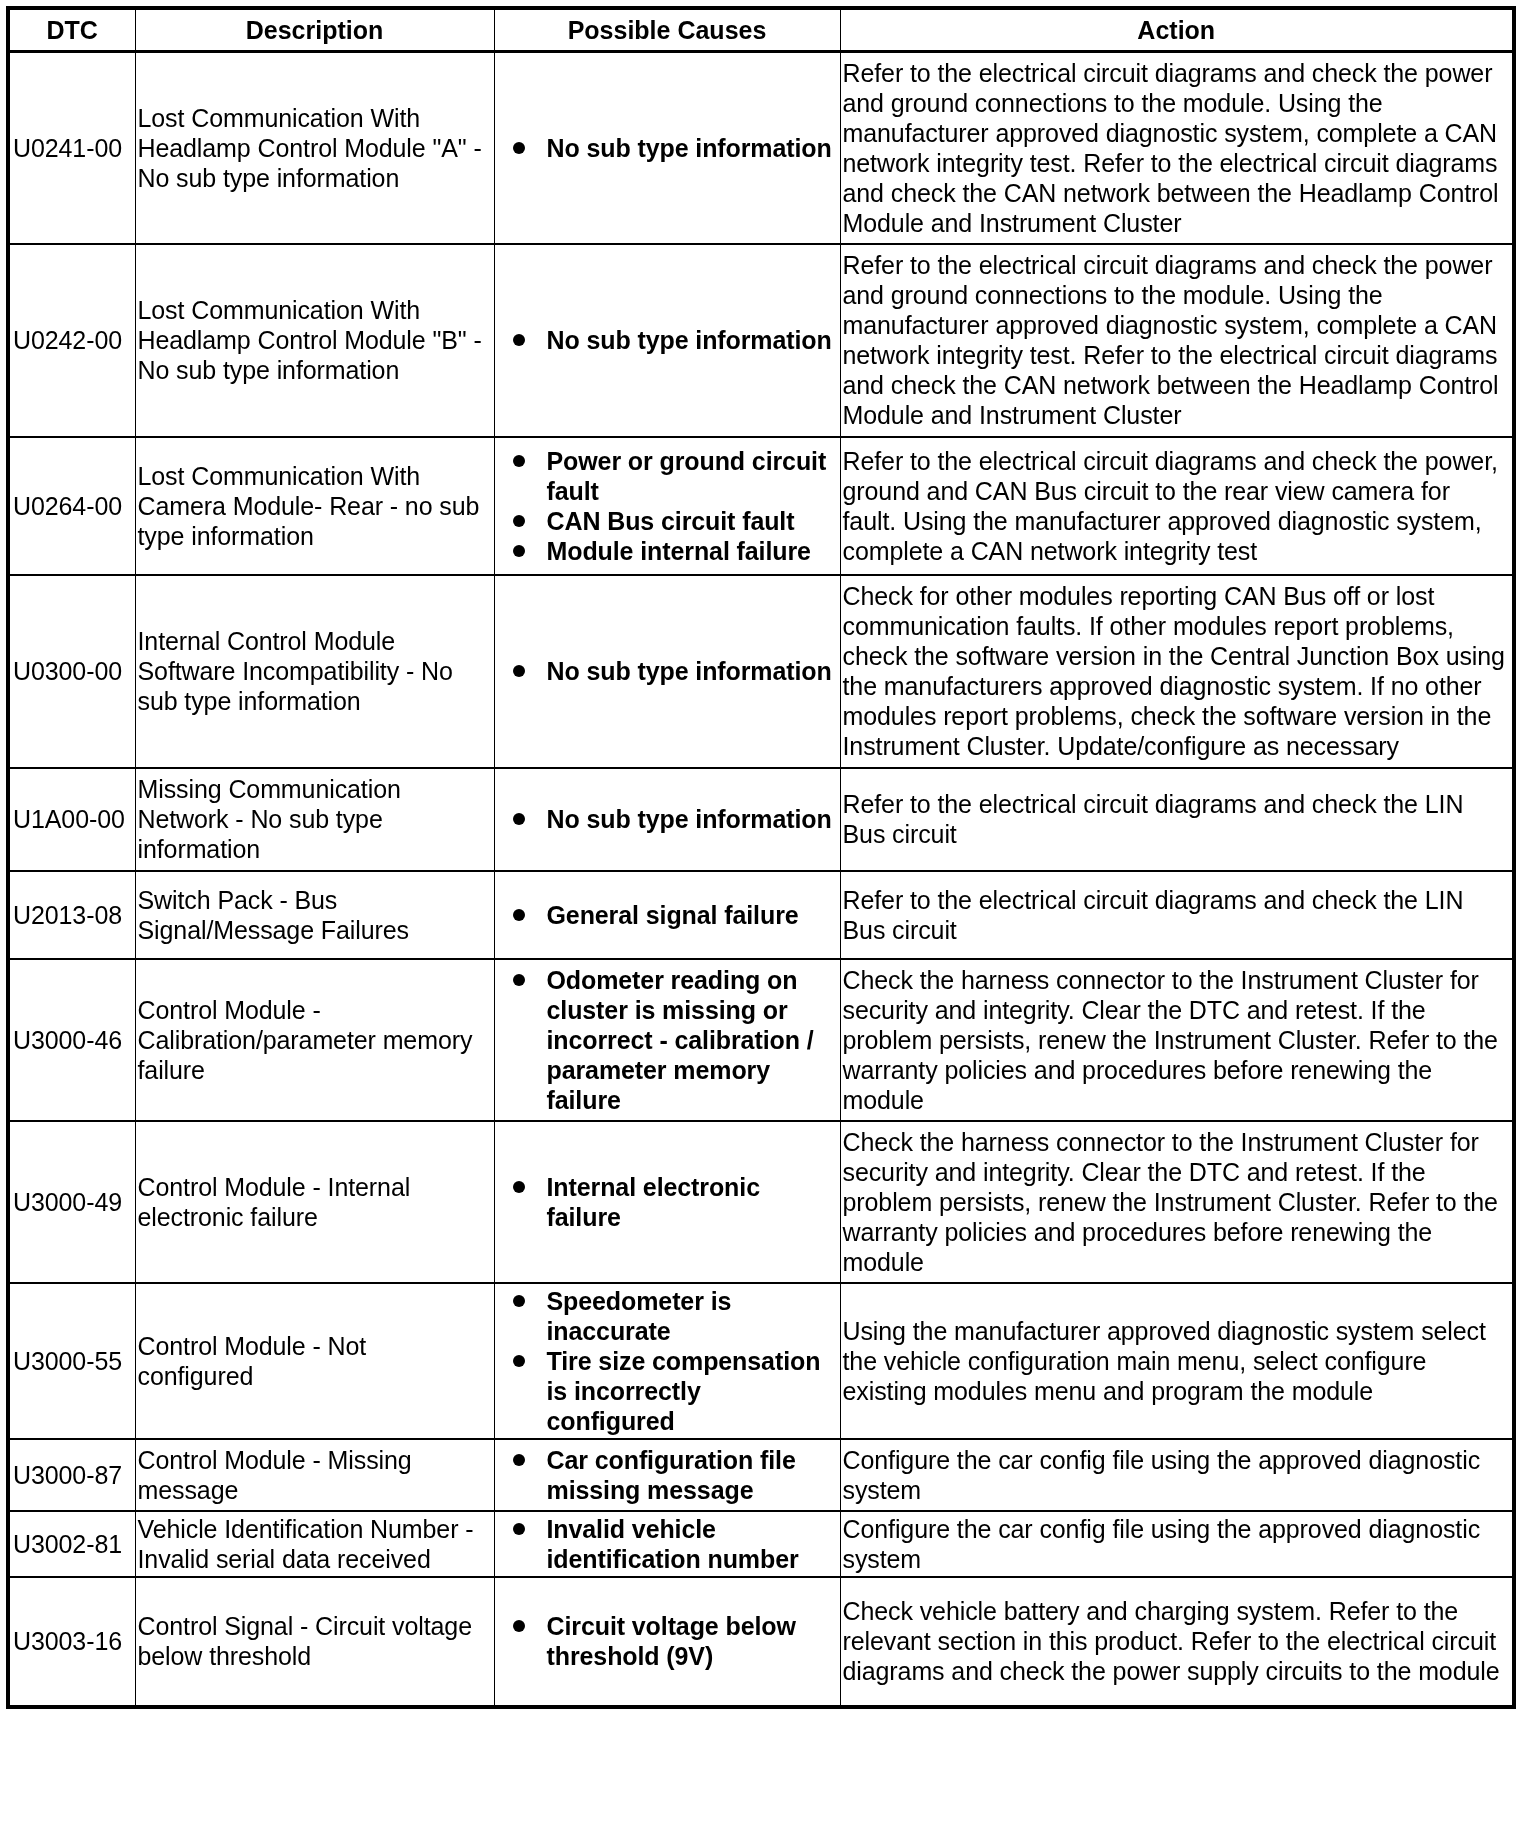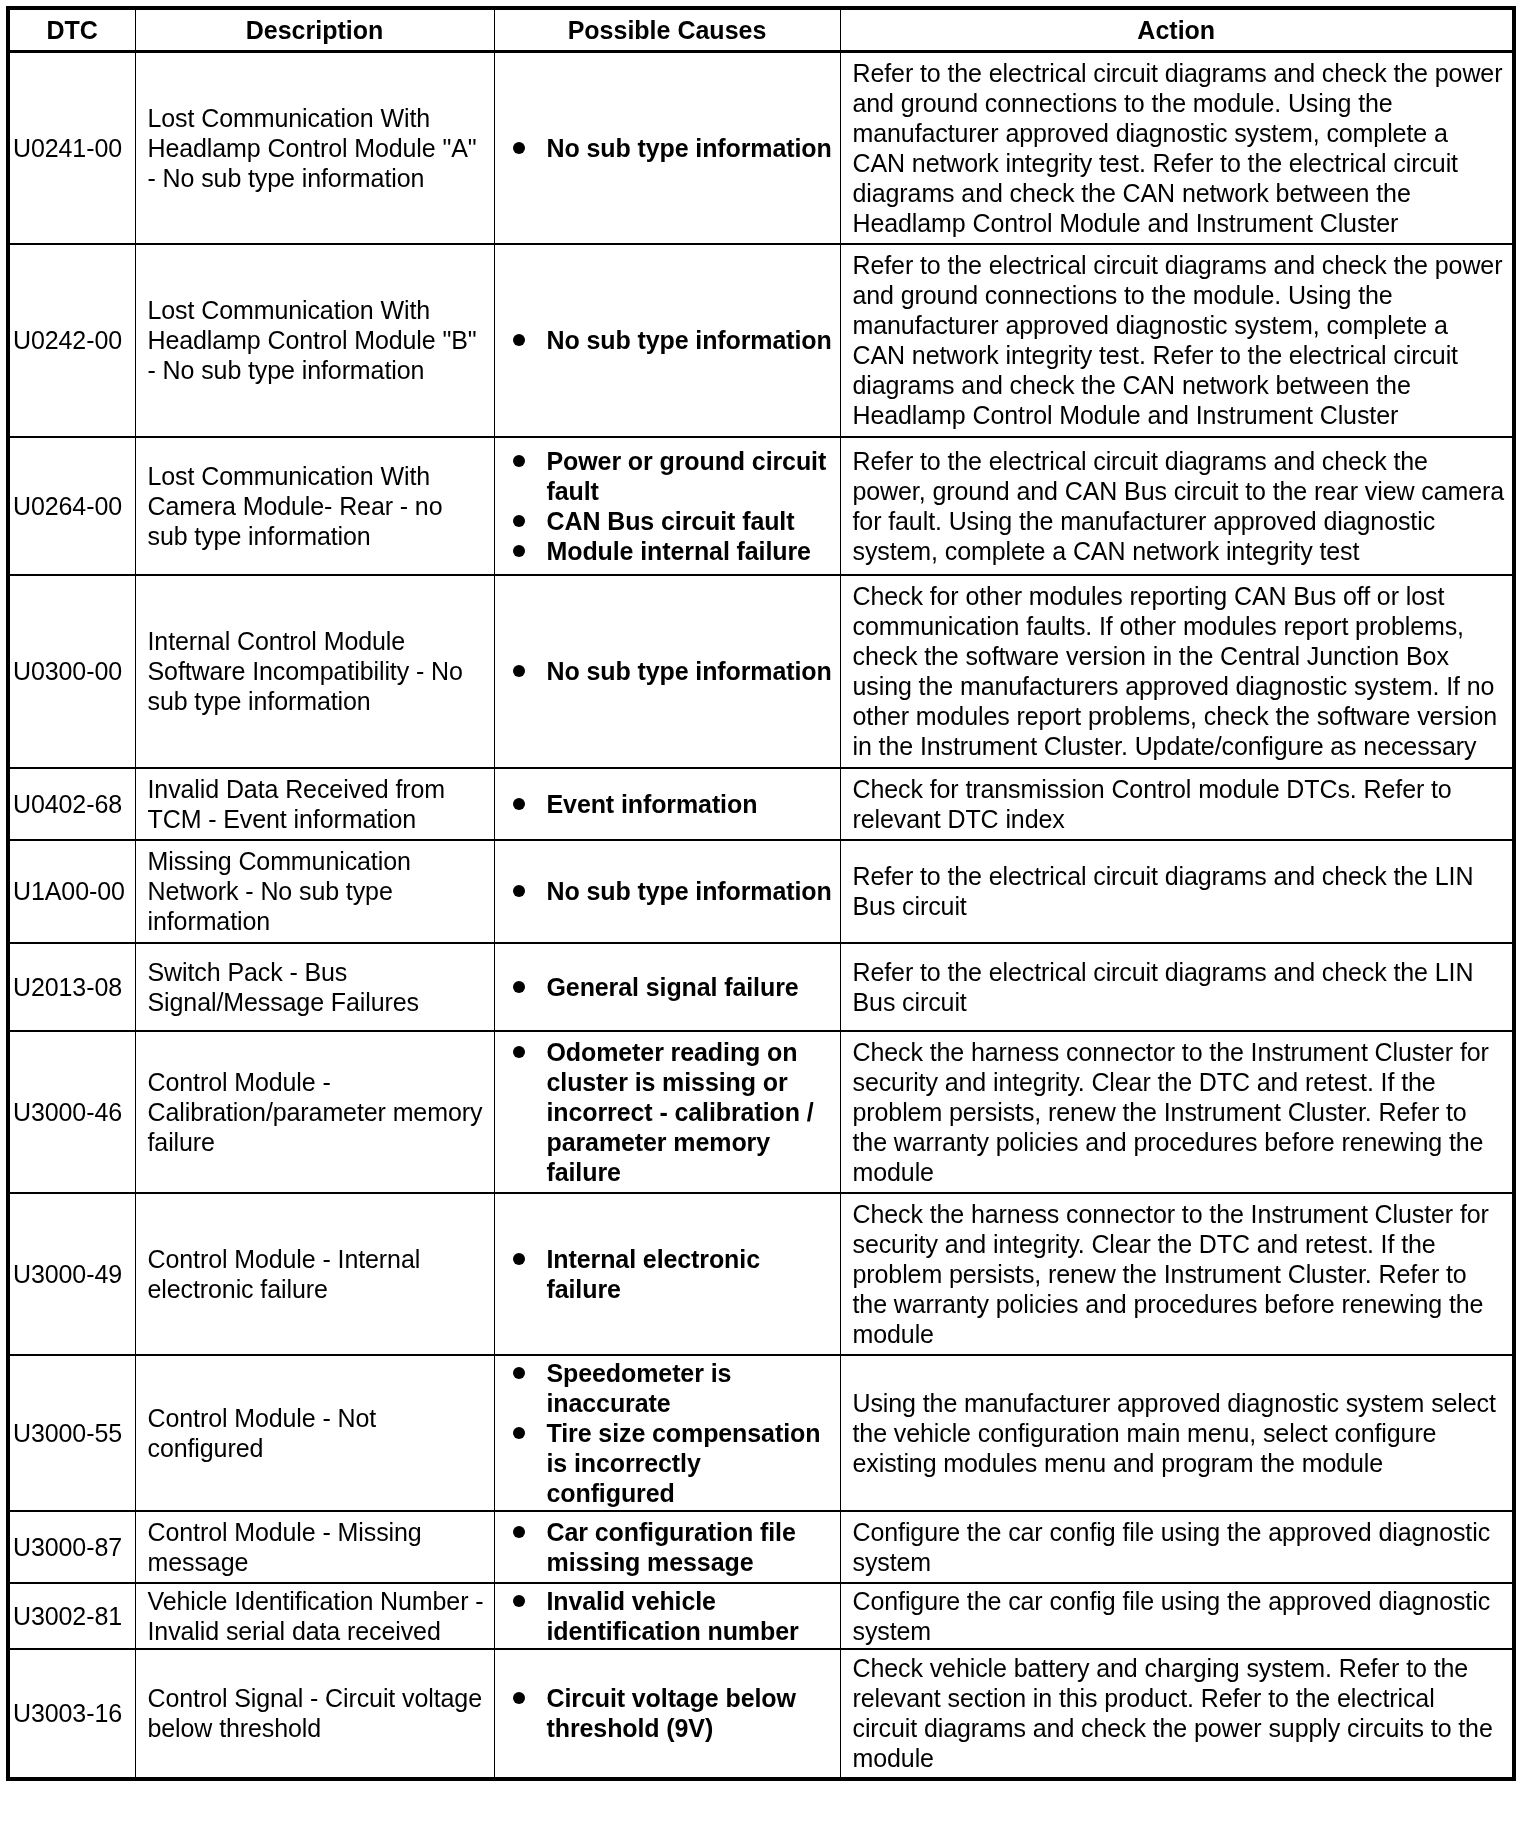--- a/index.html
+++ b/index.html
@@ -38,21 +38,21 @@
       padding: 0;
       border-left: 1.5px solid #000;
       border-bottom: 3px solid #000;
       font-size: 25px;
     }
     table.dtc th:first-child { border-left: none; }
     table.dtc td {
       border-left: 1.5px solid #000;
       border-top: 2.5px solid #000;
       vertical-align: middle;
-      padding: 2px 6px 2px 12px;
+      padding: 2px 6px 2px 2px;
       letter-spacing: -0.1px;
     }
     table.dtc td:first-child { border-left: none; padding-left: 3px; padding-right: 3px; white-space: nowrap; }
     table.dtc td.cause { padding-left: 14px; padding-right: 4px; font-weight: bold; }
     ul.causes {
       list-style: none;
       margin: 0;
       padding: 0;
     }
     ul.causes li {
@@ -128,30 +128,20 @@
     <td>U0300-00</td>
     <td>Internal Control Module Software Incompatibility - No sub type information</td>
     <td class="cause">
             <ul class="causes">
               <li><span class="bullet"></span><span>No sub type information</span></li>
             </ul>
           </td>
     <td>Check for other modules reporting CAN Bus off or lost communication faults. If other modules report problems, check the software version in the Central Junction Box using the manufacturers approved diagnostic system. If no other modules report problems, check the software version in the Instrument Cluster. Update/configure as necessary</td>
   </tr>
 
-  <tr style="height: 72px;">
-    <td>U0402-68</td>
-    <td>Invalid Data Received from TCM - Event information</td>
-    <td class="cause">
-            <ul class="causes">
-              <li><span class="bullet"></span><span>Event information</span></li>
-            </ul>
-          </td>
-    <td>Check for transmission Control module DTCs. Refer to relevant DTC index</td>
-  </tr>
 
   <tr style="height: 103px;">
     <td>U1A00-00</td>
     <td>Missing Communication Network - No sub type information</td>
     <td class="cause">
             <ul class="causes">
               <li><span class="bullet"></span><span>No sub type information</span></li>
             </ul>
           </td>
     <td>Refer to the electrical circuit diagrams and check the LIN Bus circuit</td>

